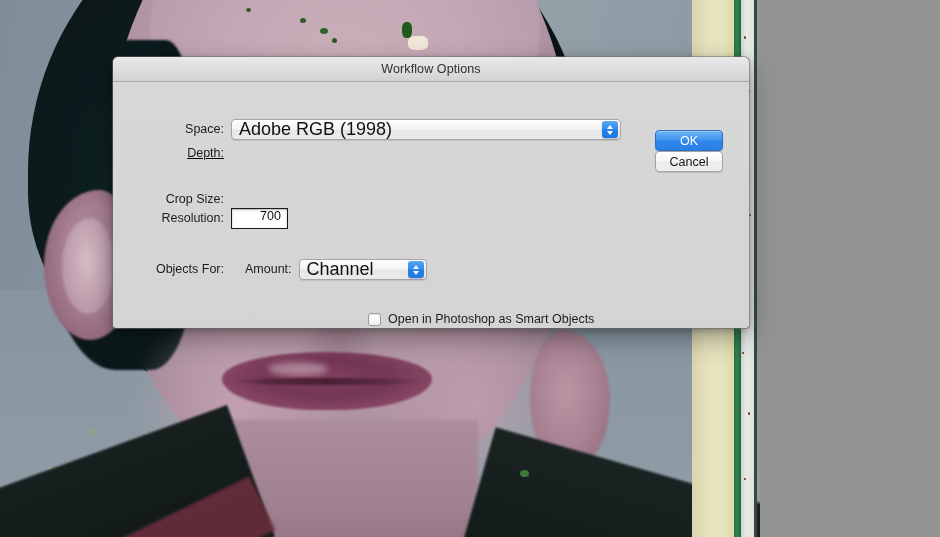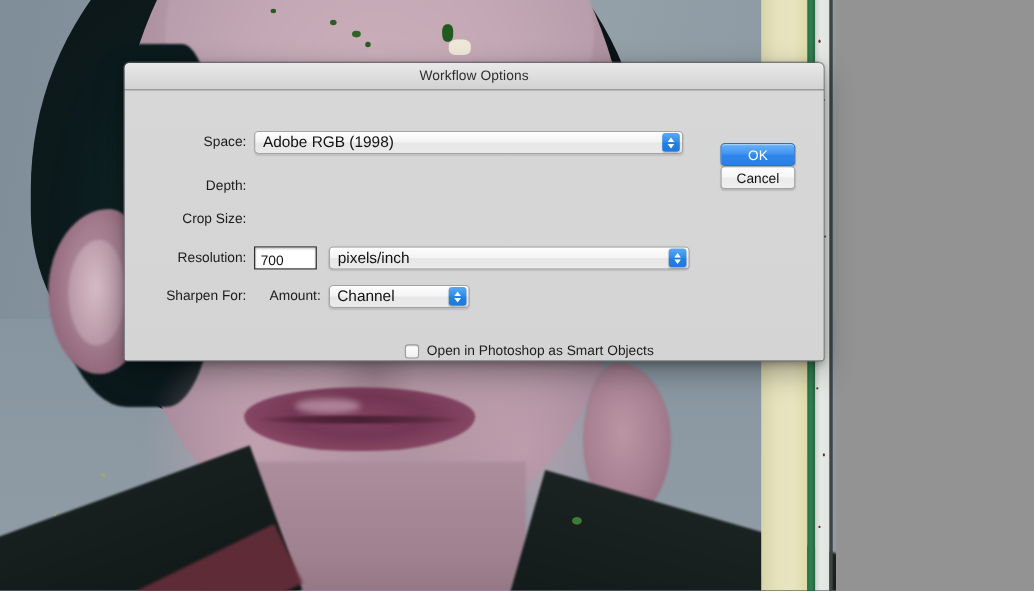--- a/index.html
+++ b/index.html
@@ -282,21 +282,21 @@
     height: 21px;
     border: 1px solid #a4a4a4;
     border-radius: 4px;
     background: linear-gradient(180deg, #fdfdfd 0%, #f4f4f4 48%, #e7e7e7 52%, #eaeaea 100%);
     box-shadow: 0 1px 0 rgba(255,255,255,.8) inset, 0 1px 1px rgba(0,0,0,.10);
     display: flex;
     align-items: center;
     box-sizing: border-box;
   }
   .popup .value {
-    font-size: 14px;
+    font-size: 18px;
     color: #111;
     padding-left: 7px;
     white-space: nowrap;
     overflow: hidden;
   }
   .stepper {
     position: absolute;
     right: 2px; top: 1.5px;
     width: 16px; height: 17px;
     border-radius: 3px;
@@ -317,22 +317,23 @@
   .stepper .chev.down { border-top: 4px solid #fff; }
 
   
   .textfield {
     height: 21px;
     width: 57px;
     border: 1px solid #1a1a1a;
     background: #fff;
     box-shadow: inset 0 1px 2px rgba(0,0,0,.30);
     display: flex;
-    align-items: flex-end;
+    align-items: flex-start;
     box-sizing: border-box;
+    padding-left: 23px;
   }
   .textfield .value {
     font-size: 12.5px;
     color: #111;
     padding-left: 5px;
   }
 
   
   .btn {
     position: absolute;
@@ -451,44 +452,37 @@
         <span class="label">Space:</span>
         <div class="popup" style="width:390px;">
           <span class="value">Adobe RGB (1998)</span>
           <span class="stepper">
             <i class="chev up"></i>
               <i class="chev down"></i>
           </span>
         </div>
       </div>
 
-      <div class="row" style="left:10px; top:76px;">
+      <div class="row" style="left:10px; top:60px;text-decoration:underline;">
         <span class="label">Depth:</span>
       </div>
 
       <div class="row" style="left:10px; top:106px;">
         <span class="label">Crop Size:</span>
       </div>
 
-      <div class="row" style="left:10px; top:141px;">
+      <div class="row" style="left:10px; top:125px;">
         <span class="label">Resolution:</span>
         <div class="textfield">
           <span class="value">700</span>
         </div>
-        <div class="popup" style="width:328px; margin-left:11px;">
-          <span class="value">pixels/inch</span>
-          <span class="stepper">
-            <i class="chev up"></i>
-              <i class="chev down"></i>
-          </span>
-        </div>
       </div>
 
       <div class="row" style="left:10px; top:176px;">
-        <span class="label">Sharpen For:</span>
+        <span class="label">Objects For:</span>
         <span class="label" style="width:auto; padding-left:14px; padding-right:7px;">Amount:</span>
         <div class="popup" style="width:128px;">
           <span class="value">Channel</span>
           <span class="stepper">
             <i class="chev up"></i>
               <i class="chev down"></i>
           </span>
         </div>
       </div>
 

